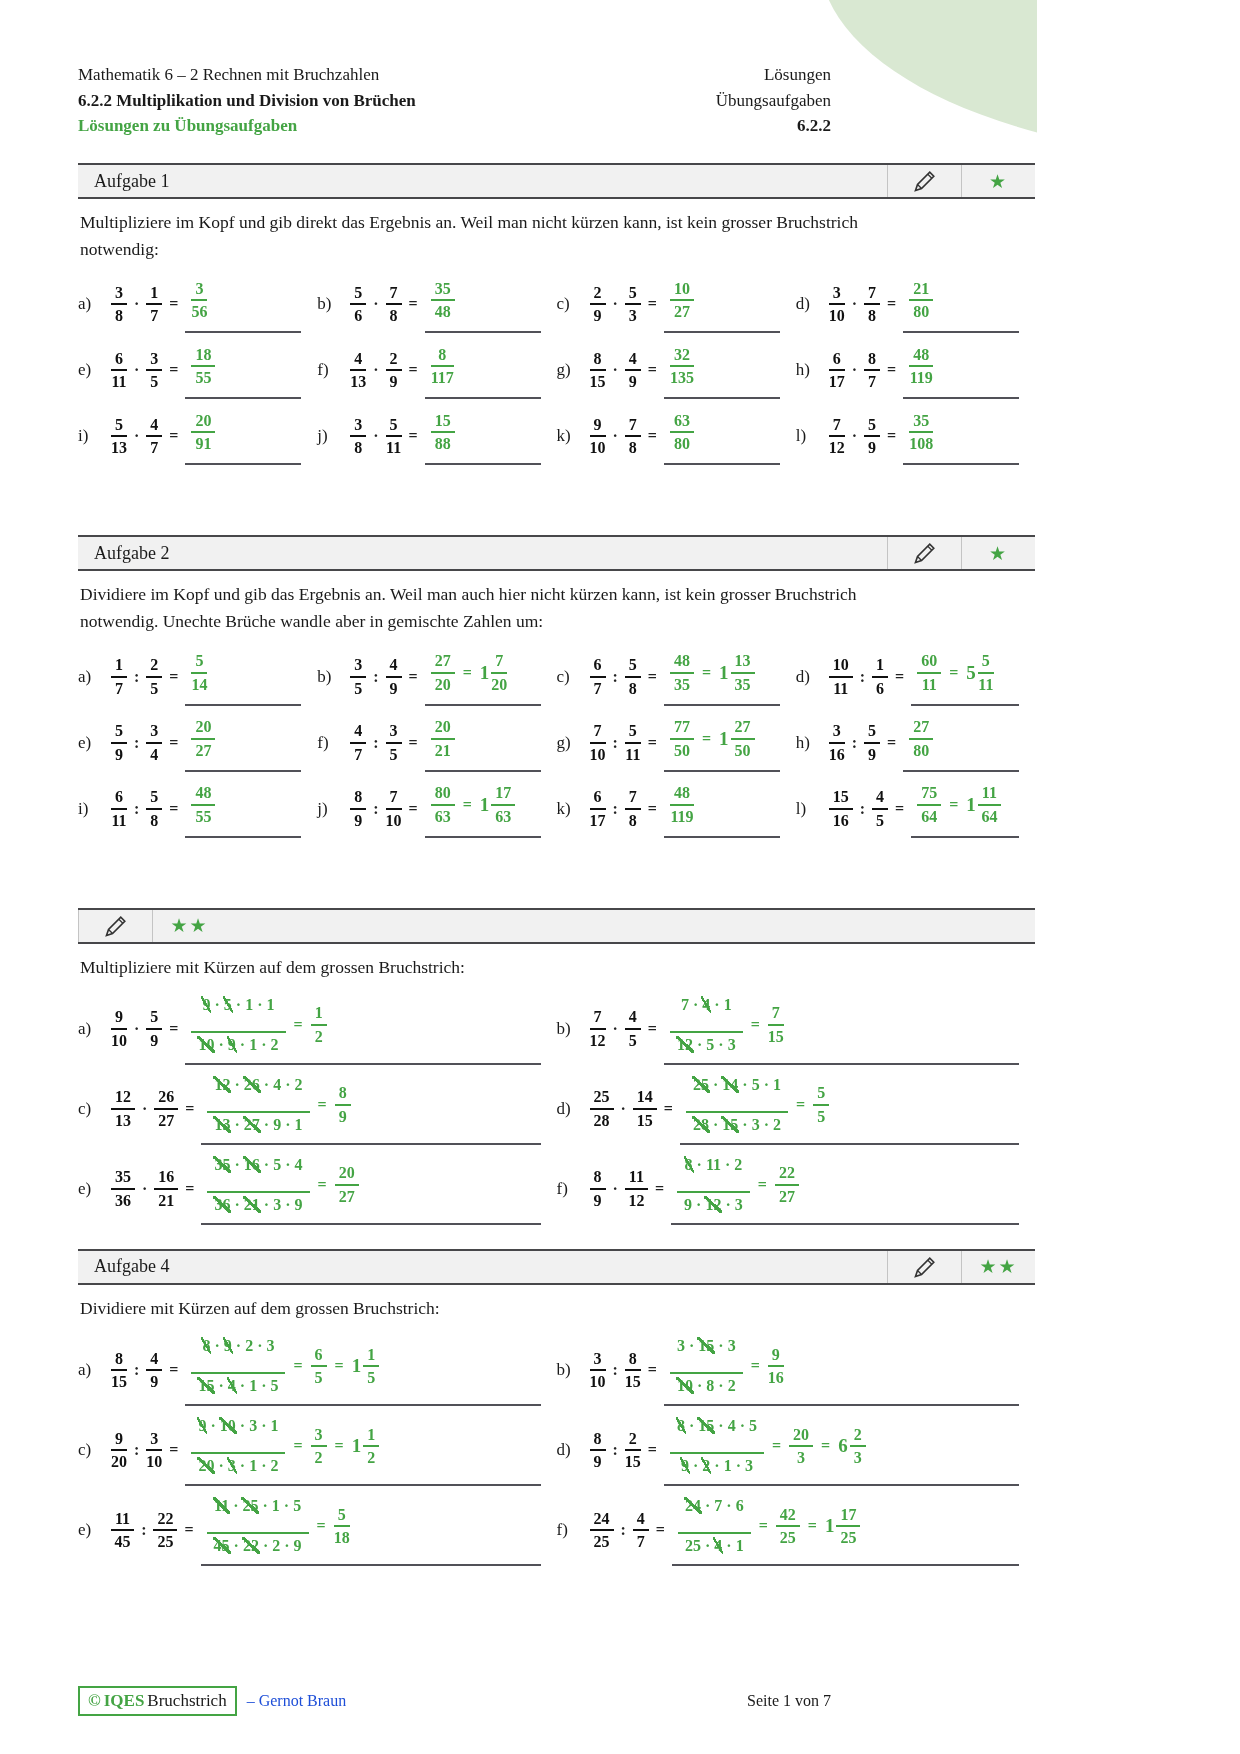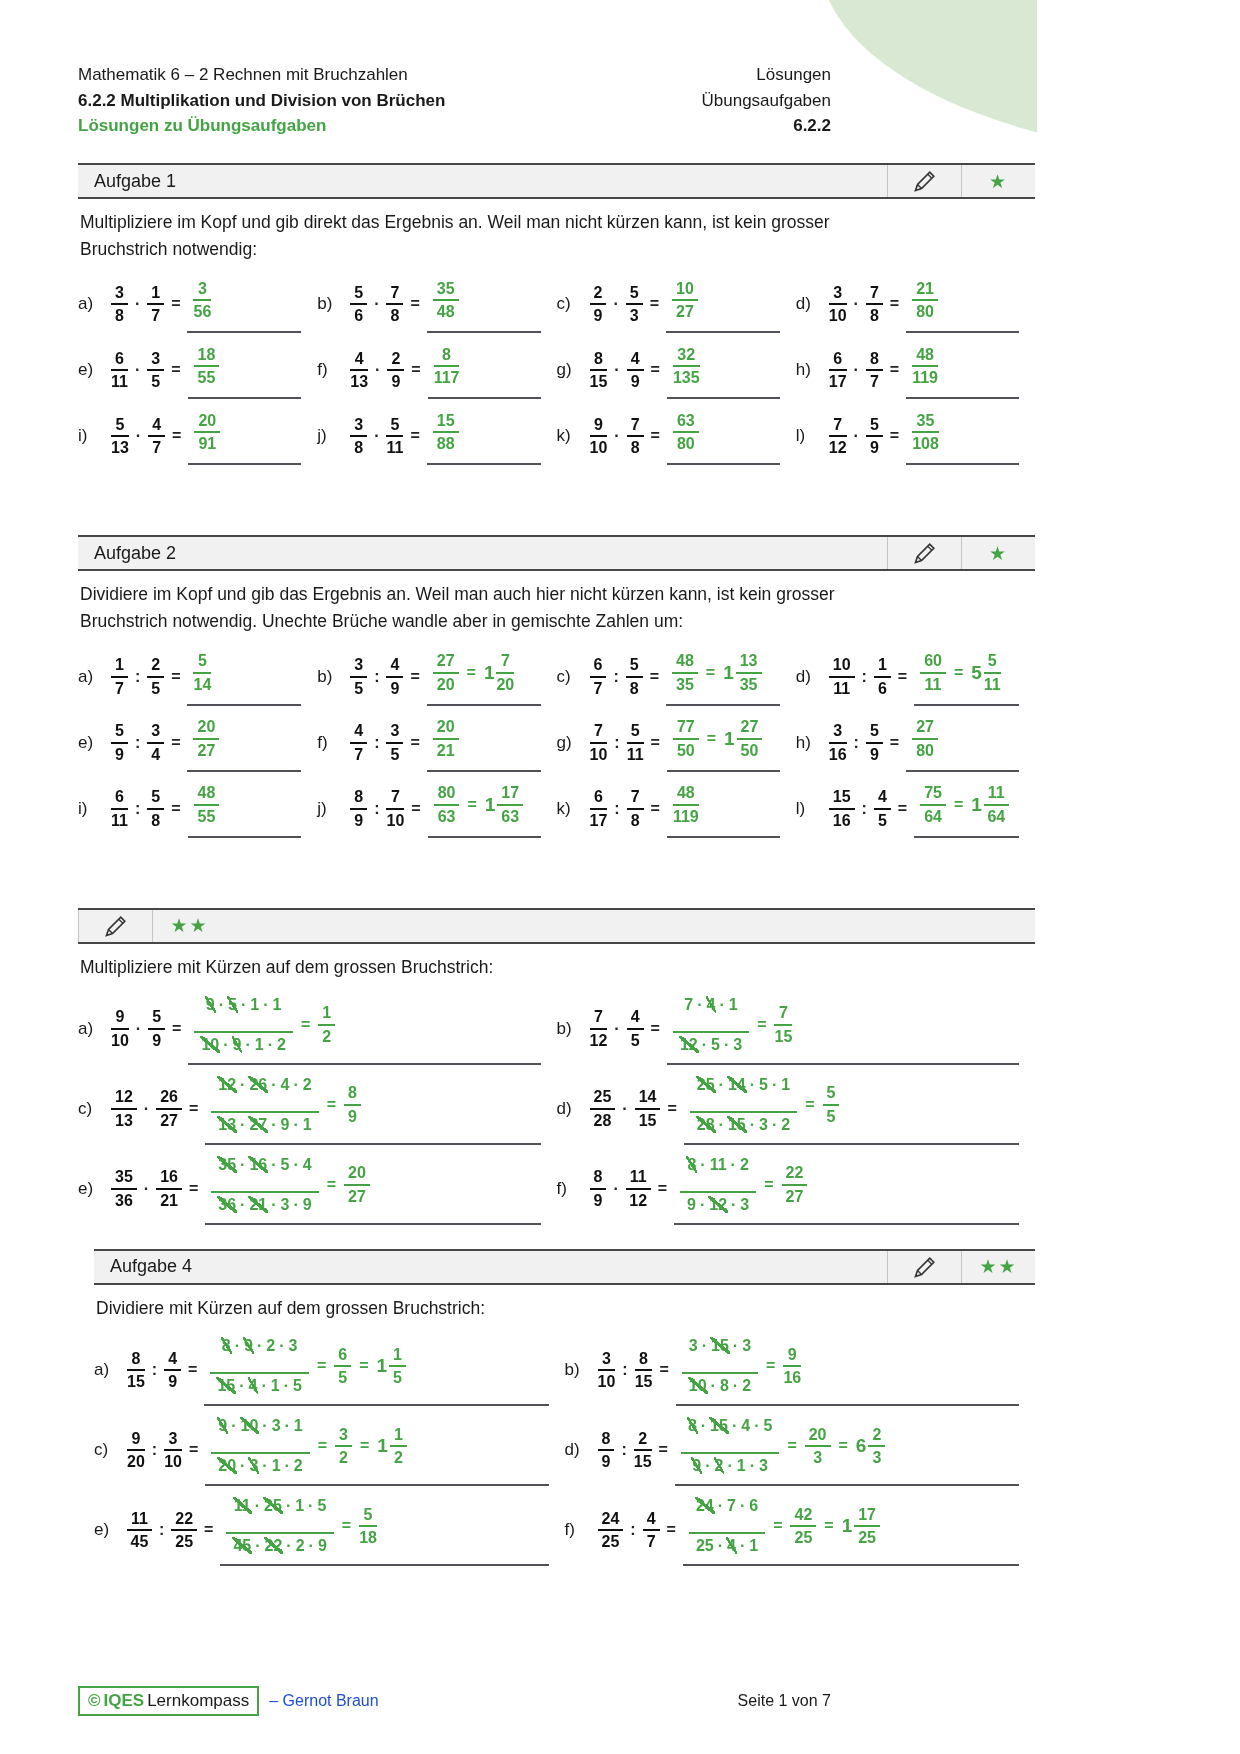--- a/index.html
+++ b/index.html
@@ -5,21 +5,21 @@
   :root{
     --green:#44a444;
     --blob:#d9e8d2;
     --barbg:#f1f1f1;
     --barline:#47474a;
     --uline:#515158;
     --ink:#1a1a1a;
   }
   *{box-sizing:border-box;margin:0;padding:0;}
   body{background:#ffffff;font-family:"Liberation Sans",sans-serif;color:var(--ink);}
-  .page{position:relative;width:1037px;height:1754px;background:#fff;overflow:hidden;}
+  .page{position:relative;width:1037px;height:1754px;background:#fff;overflow:hidden;font-family:Liberation Serif, serif;}
   .corner-blob{position:absolute;left:820px;top:-240px;width:880px;height:400px;border-radius:50%;background:var(--blob);}
   .b{font-weight:bold;}
   .g{color:var(--green);}
   .header-left{position:absolute;top:62px;left:78px;font-size:17px;line-height:1.5;}
   .header-right{position:absolute;top:62px;right:206px;font-size:17px;line-height:1.5;text-align:right;}
   .content{position:absolute;top:163px;left:78px;width:957px;}
   
   .bar{display:flex;align-items:stretch;height:36px;background:var(--barbg);border-top:2px solid var(--barline);border-bottom:2px solid var(--barline);}
   .bar-title{flex:1;display:flex;align-items:center;padding-left:16px;font-size:18px;}
   .bar-cell{width:74px;display:flex;align-items:center;justify-content:center;border-left:1px solid #c4c4c4;}
@@ -775,21 +775,21 @@
               </span>
               <span class="eq">=</span>
               <span class="frac">
                 <span class="fnum">22</span>
                 <span class="fden">27</span>
               </span>
             </span>
           </div>
         </div>
       </section>
-      <section class="section" style="margin-bottom: 0px; margin-left: 16px;">
+      <section class="section" style="margin-bottom: 0px;">
         <div class="bar">
           <div class="bar-title">Aufgabe 4</div>
           <div class="bar-cell">
             <span class="pencil">
               <svg viewBox="0 0 24 24">
                 <path d="M3.2 20.8l1.9-5.6L16.4 3.9l3.7 3.7L8.8 18.9 3.2 20.8z" fill="none" stroke="#333" stroke-width="1.5"></path>
                 <path d="M14.6 5.7l3.7 3.7" fill="none" stroke="#333" stroke-width="1.2"></path>
                 <path d="M5.1 15.2l3.7 3.7" fill="none" stroke="#333" stroke-width="1.2"></path>
               </svg>
             </span>
@@ -978,19 +978,19 @@
           </div>
         </div>
       </section>
     </main>
 
   <footer class="footer">
     <div class="foot-left">
       <span class="logo">
         <span class="g b">©</span>
         <span class="g b">IQES</span>
-        <span>Lernkompass</span>
+        <span>Bruchstrich</span>
       </span>
       <span class="author">– Gernot Braun</span>
     </div>
     <div class="foot-right">Seite 1 von 7</div>
   </footer>
 </div>
 
 </body></html>

